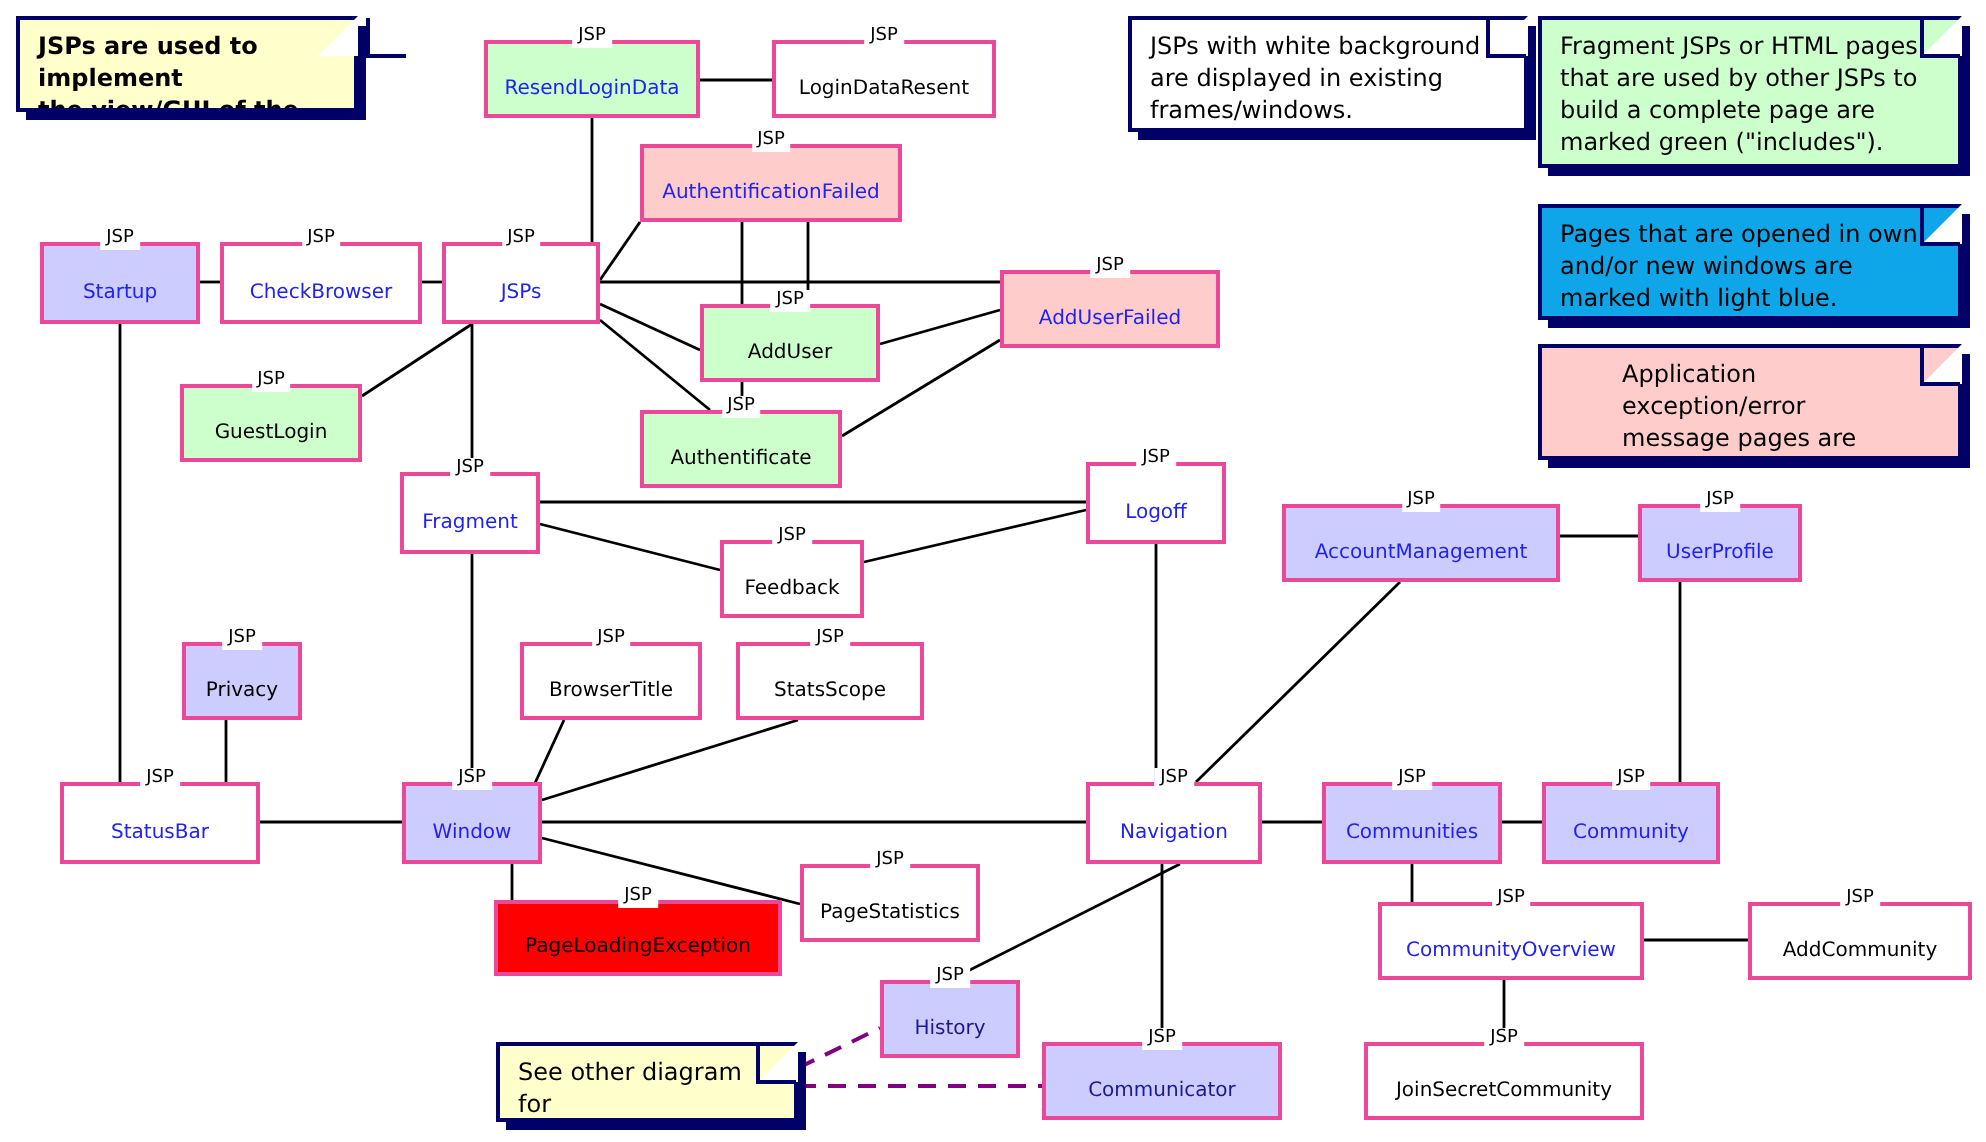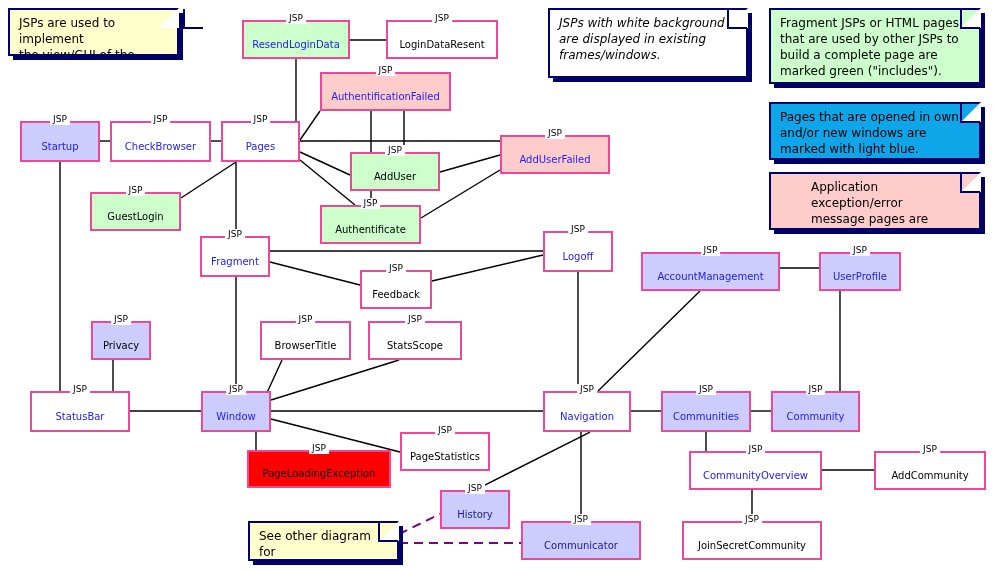--- a/index.html
+++ b/index.html
@@ -167,21 +167,21 @@
       <div class="node blue" style="left: 20px; top: 121px; width: 80px; height: 41px;">
         <span class="stereo">JSP</span>
         <span class="nm bluetext">Startup</span>
       </div>
       <div class="node " style="left: 110px; top: 121px; width: 101px; height: 41px;">
         <span class="stereo">JSP</span>
         <span class="nm bluetext">CheckBrowser</span>
       </div>
       <div class="node " style="left: 221px; top: 121px; width: 79px; height: 41px;">
         <span class="stereo">JSP</span>
-        <span class="nm bluetext">Pages</span>
+        <span class="nm bluetext">JSPs</span>
       </div>
       <div class="node pink" style="left: 500px; top: 135px; width: 110px; height: 39px;">
         <span class="stereo">JSP</span>
         <span class="nm bluetext">AddUserFailed</span>
       </div>
       <div class="node green" style="left: 350px; top: 152px; width: 90px; height: 39px;">
         <span class="stereo">JSP</span>
         <span class="nm blacktext">AddUser</span>
       </div>
       <div class="node green" style="left: 90px; top: 192px; width: 91px; height: 39px;">
@@ -267,32 +267,32 @@
       <div class="node blue" style="left: 521px; top: 521px; width: 120px; height: 39px;">
         <span class="stereo">JSP</span>
         <span class="nm navytext">Communicator</span>
       </div>
       <div class="node " style="left: 682px; top: 521px; width: 140px; height: 39px;">
         <span class="stereo">JSP</span>
         <span class="nm blacktext">JoinSecretCommunity</span>
       </div>
     </div>
   <div id="notes-layer">
-      <div class="note " style="left: 8px; top: 8px; width: 175px; height: 52px;">
+      <div class="note " style="left: 8px; top: 8px; width: 175px; height: 52px; font-weight: bold;">
         <div class="shadow"></div>
         <div class="body">
           <div>JSPs are used to implement</div>
           <div>the view/GUI of the system.</div>
         </div>
         <div class="foldline"></div>
         <svg width="196" height="48" style="position:absolute;left:0;top:0;pointer-events:none;">
           <path d="M176,1 L176,20 L195,20" fill="none" stroke="#000066" stroke-width="2"></path>
         </svg>
       </div>
-      <div class="note white" style="left: 548px; top: 8px; width: 204px; height: 74px; font-style: italic;">
+      <div class="note white" style="left: 564px; top: 8px; width: 204px; height: 62px;">
         <div class="shadow"></div>
         <div class="body">
           <div>JSPs with white background</div>
           <div>are displayed in existing</div>
           <div>frames/windows.</div>
         </div>
         <div class="foldline"></div>
         <svg width="200" height="58" style="position:absolute;left:0;top:0;pointer-events:none;">
           <path d="M180,1 L180,20 L199,20" fill="none" stroke="#000066" stroke-width="2"></path>
         </svg>

